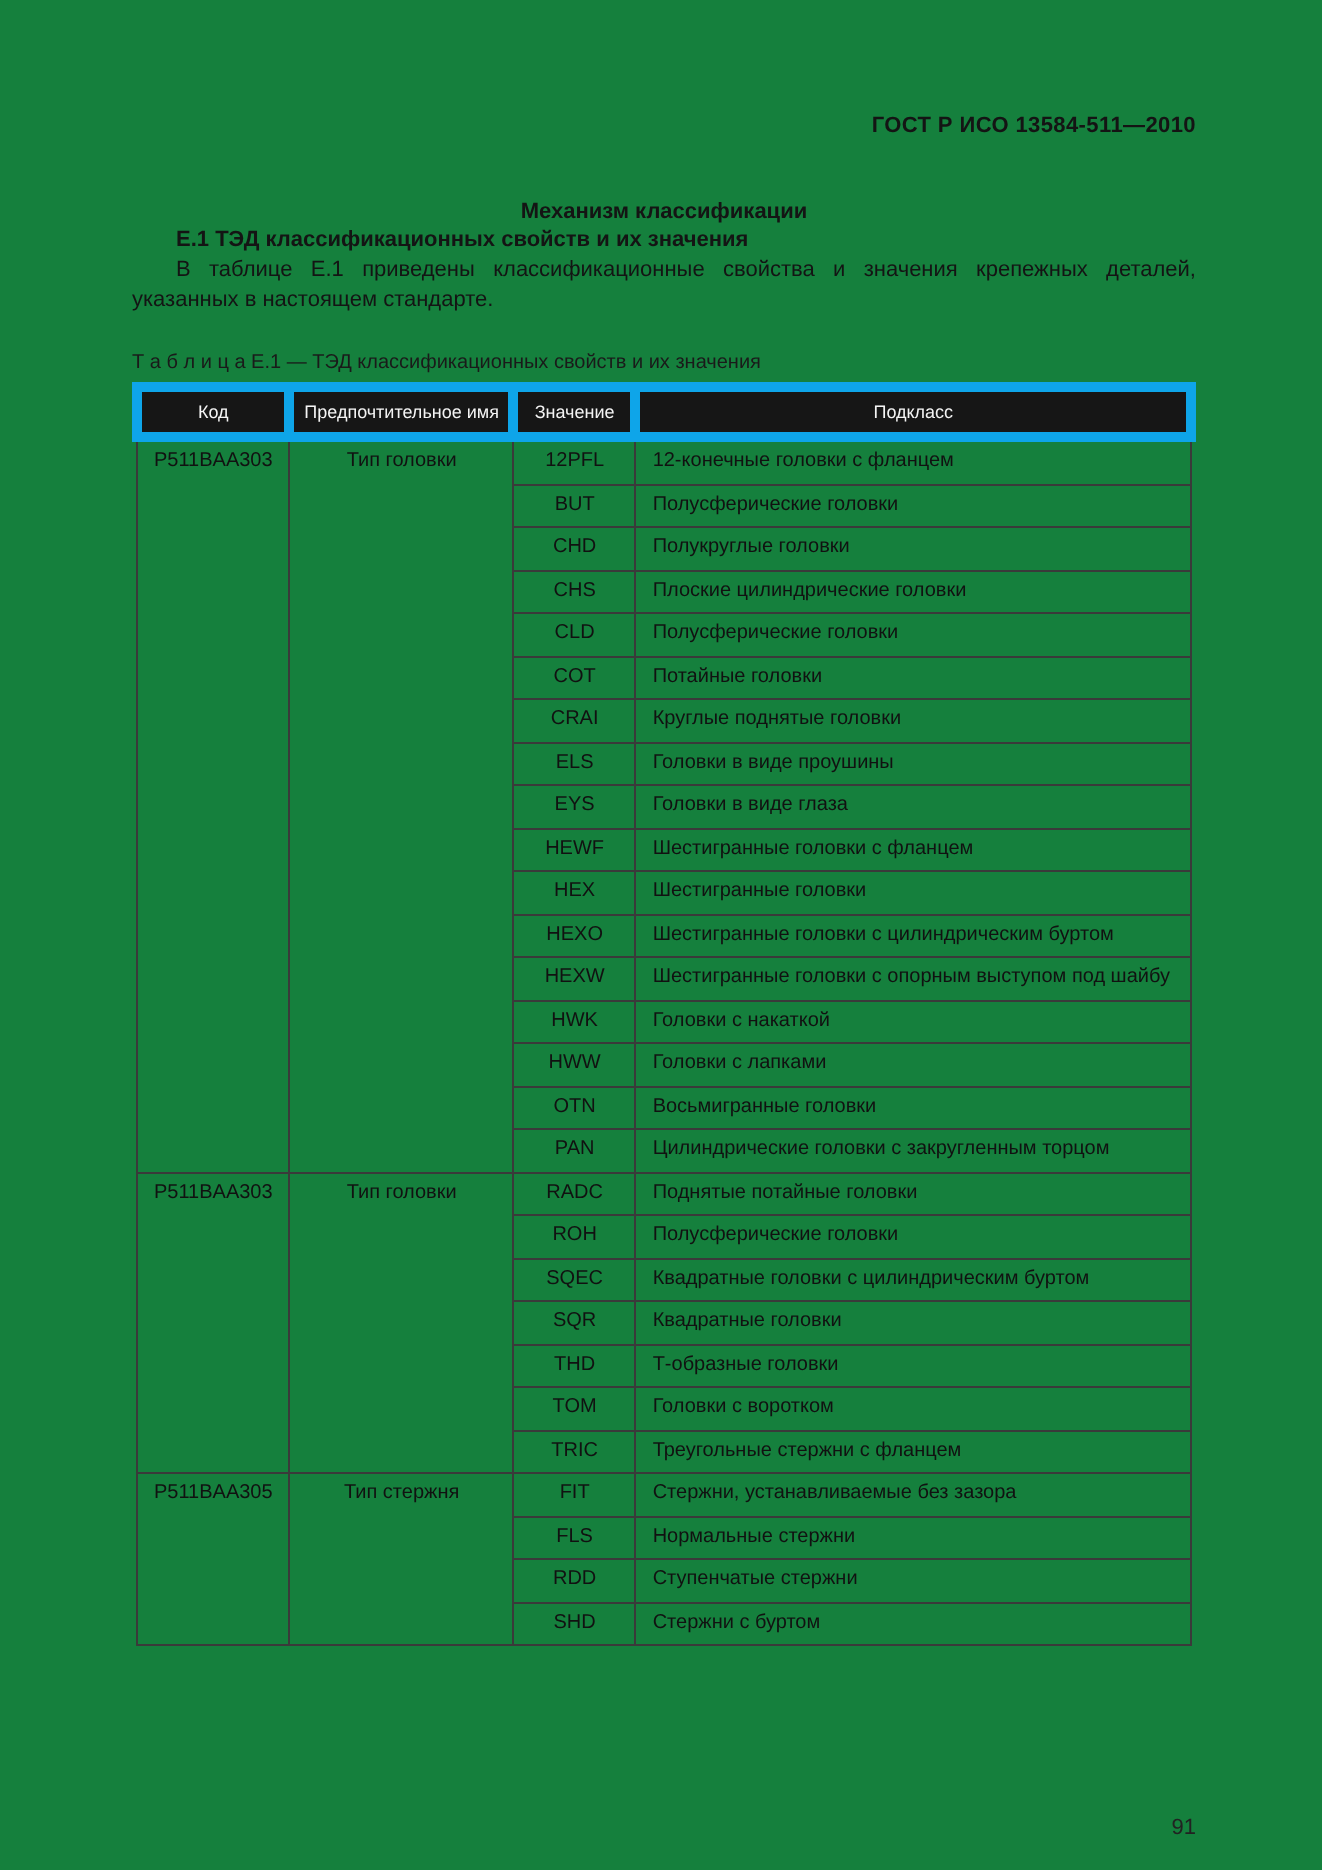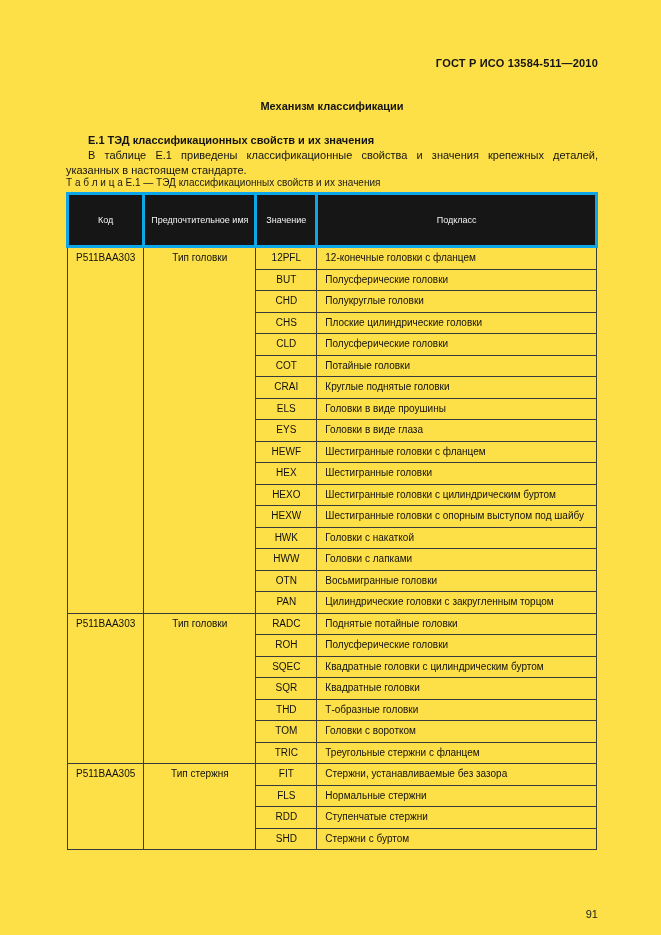--- a/index.html
+++ b/index.html
@@ -11,21 +11,21 @@
     width: 661px;
     height: 935px;
     font-family: "Liberation Sans", sans-serif;
     color: #141414;
     position: relative;
     overflow: hidden;
   }
   .page {
     position: absolute;
     inset: 0;
-    background: #fde047;
+    background: #15803d;
   }
   .content {
     position: absolute;
     left: 66px;
     right: 63px;
     top: 57px;
   }
   .doc-ref {
     text-align: right;
     font-weight: bold;
@@ -41,48 +41,49 @@
   }
   .section-title {
     text-align: center;
     font-weight: bold;
     font-size: 11px;
     margin-top: 31px;
   }
   .subsection-title {
     font-weight: bold;
     font-size: 11px;
-    margin-top: 22px;
+    margin-top: 2px;
     text-indent: 22px;
   }
   .paragraph {
     font-size: 11px;
     line-height: 1.32;
     margin-top: 2px;
     text-indent: 22px;
     text-align: justify;
   }
   .table-caption {
     font-size: 10px;
+    margin-top: 19px;
     margin-bottom: 4px;
     color: #1a1a1a;
   }
   table.cls-table {
     border-collapse: collapse;
     width: 100%;
     font-size: 10px;
     color: #111;
   }
   table.cls-table th {
     background: #161616;
     color: #f4f4f4;
     font-weight: normal;
     font-size: 9px;
-    padding: 20px 4px;
-    border: 3px solid #0ea5e9;
+    padding: 5px 4px;
+    border: 5px solid #0ea5e9;
     text-align: center;
   }
   table.cls-table td {
     border: 1px solid #3a3a3a;
     padding: 4px 8px 4px 8px;
     vertical-align: top;
     line-height: 1.25;
   }
   td.code-cell {
     text-align: left;

